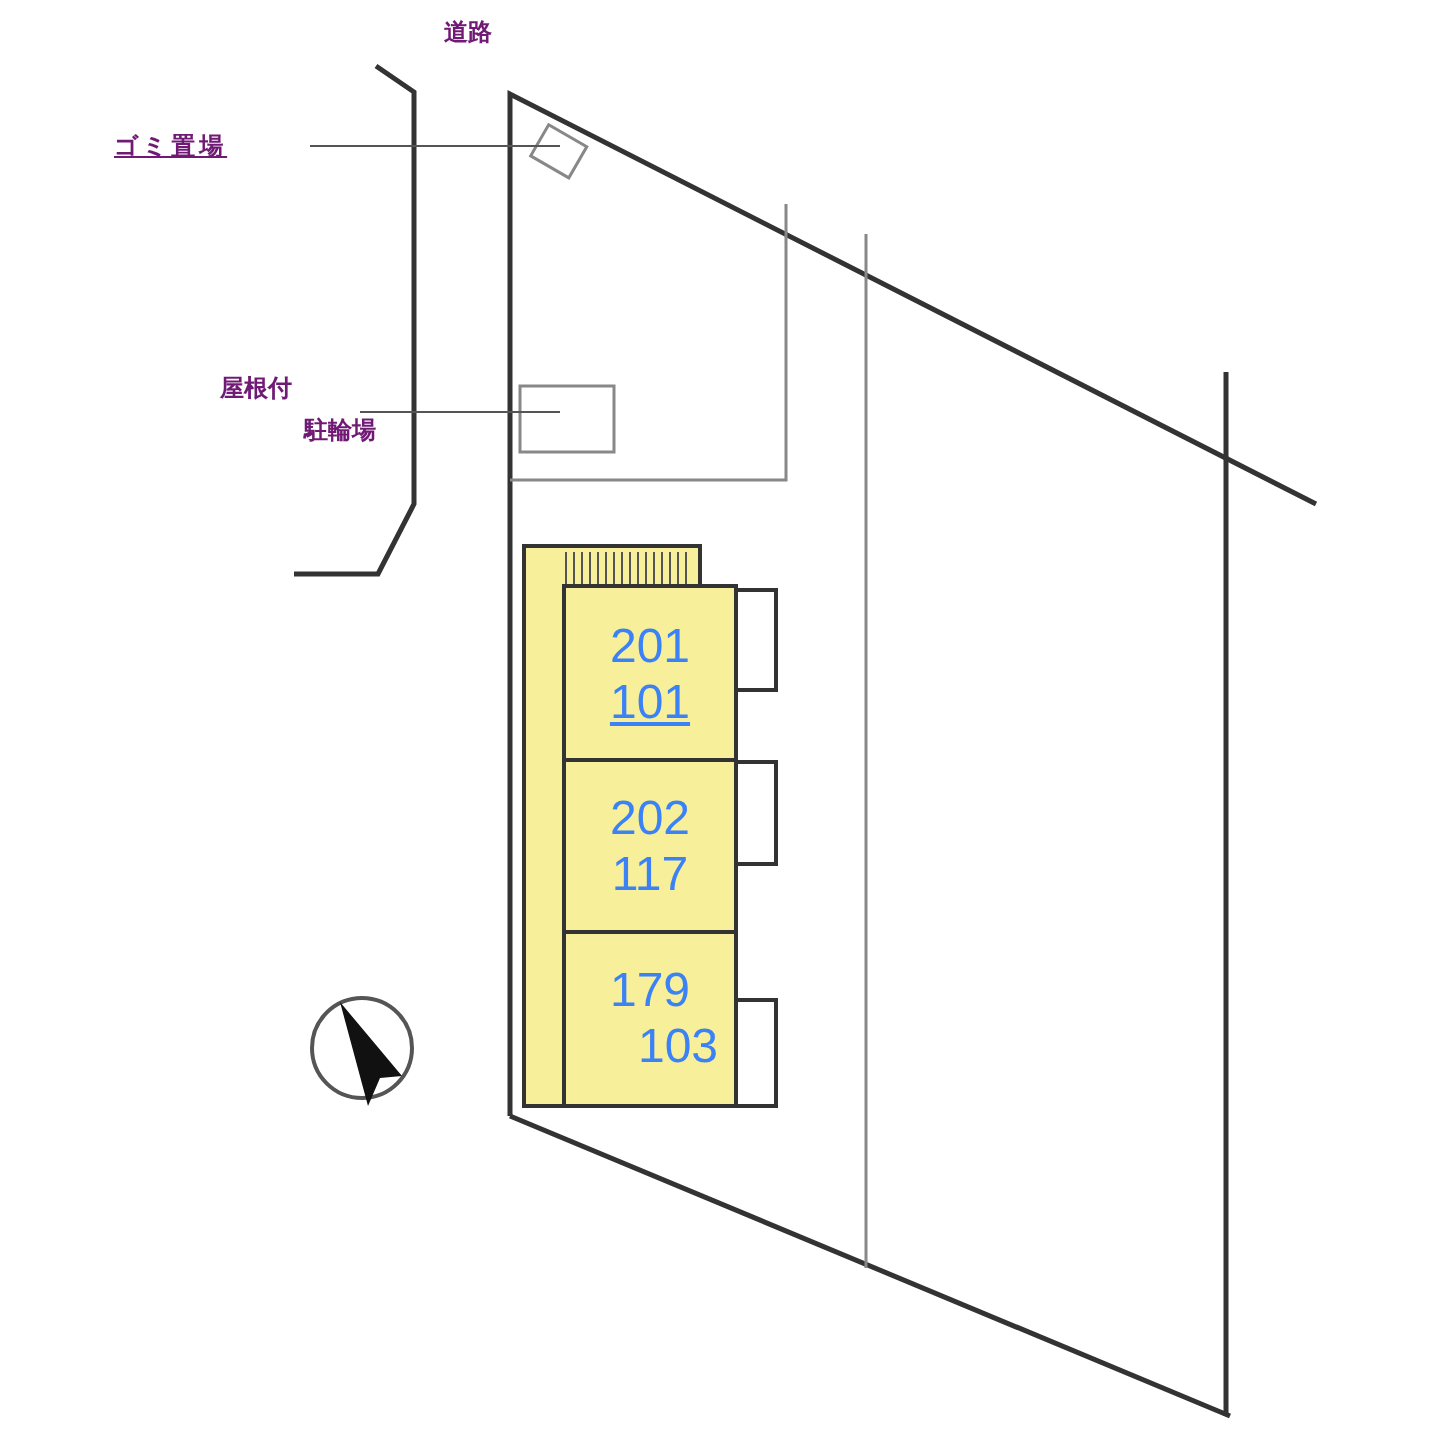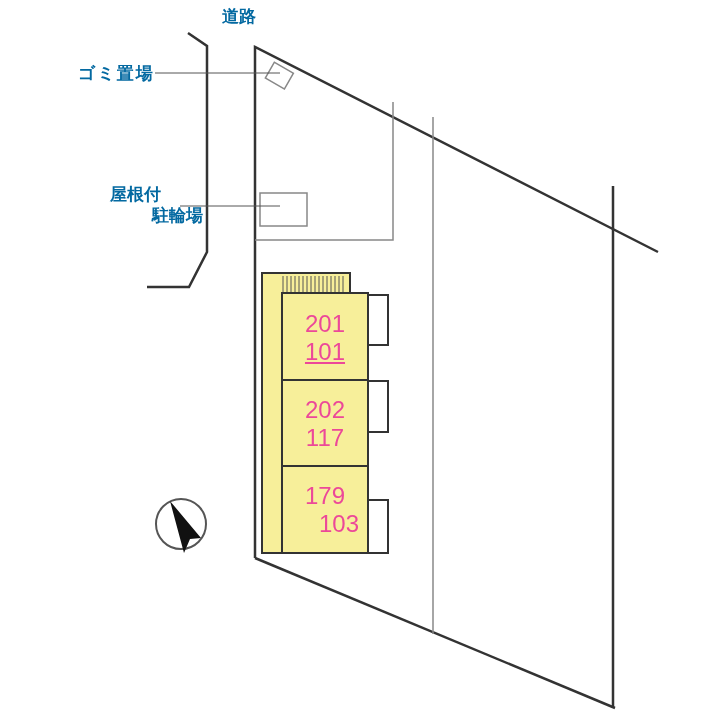--- a/index.html
+++ b/index.html
@@ -1,19 +1,19 @@
 <!DOCTYPE html>
 <html><head>
 <meta charset="utf-8">
 <style>
   html, body { margin: 0; padding: 0; background: #ffffff; }
   body { width: 720px; height: 720px; position: relative; overflow: hidden; font-family: "DejaVu Sans", sans-serif; }
   svg { position: absolute; left: 0; top: 0; }
-  .label { position: absolute; color: #0369a1; font-weight: bold; font-size: 17px; line-height: 21px; white-space: nowrap; }
-  .unit-label { position: absolute; font-family: "Liberation Sans", sans-serif; font-size: 24px; line-height: 28px; color: #ec4899; text-align: center; width: 86px; }
+  .label { position: absolute; color: #701a75; font-weight: bold; font-size: 12px; line-height: 21px; white-space: nowrap; }
+  .unit-label { position: absolute; font-family: "Liberation Sans", sans-serif; font-size: 24px; line-height: 28px; color: #3b82f6; text-align: center; width: 86px; }
 </style>
 </head>
 <body>
 
 <svg width="720" height="720" viewBox="0 0 720 720">
 
   <polyline points="188,33 207,46 207,252 189,287 147,287" fill="none" stroke="#333" stroke-width="2.5"></polyline>
 
   <polyline points="255,558 255,47 658,252" fill="none" stroke="#333" stroke-width="2.5"></polyline>
   <line x1="255" y1="558" x2="615" y2="708" stroke="#333" stroke-width="2.5"></line>
@@ -63,21 +63,21 @@
     <rect x="368" y="500" width="20" height="53" fill="#fff" stroke="#333" stroke-width="2"></rect>
   </g>
 
   <g>
     <circle cx="181" cy="524" r="25" fill="#fff" stroke="#555" stroke-width="2"></circle>
     <polygon points="170,501 201,538 190,539 184,553" fill="#111"></polygon>
   </g>
 </svg>
 
 <div class="label" style="left:222px; top:6px;">道路</div>
-<div class="label" style="left:78px; top:63px; letter-spacing:2px;">ゴミ置場</div>
+<div class="label" style="left:57px; top:63px; letter-spacing:2px;text-decoration:underline;">ゴミ置場</div>
 <div class="label" style="left:110px; top:184px;text-align:right;">屋根付</div>
 <div class="label" style="left:110px; top:205px;margin-left:42px;">駐輪場</div>
 
 <div class="unit-label" style="left:282px; top:310px;">201</div>
 <div class="unit-label" style="left:282px; top:338px;text-decoration:underline;">101</div>
 <div class="unit-label" style="left:282px; top:396px;">202</div>
 <div class="unit-label" style="left:282px; top:424px;">117</div>
 <div class="unit-label" style="left:282px; top:482px;">179</div>
 <div class="unit-label" style="left:296px; top:510px;">103</div>
 

